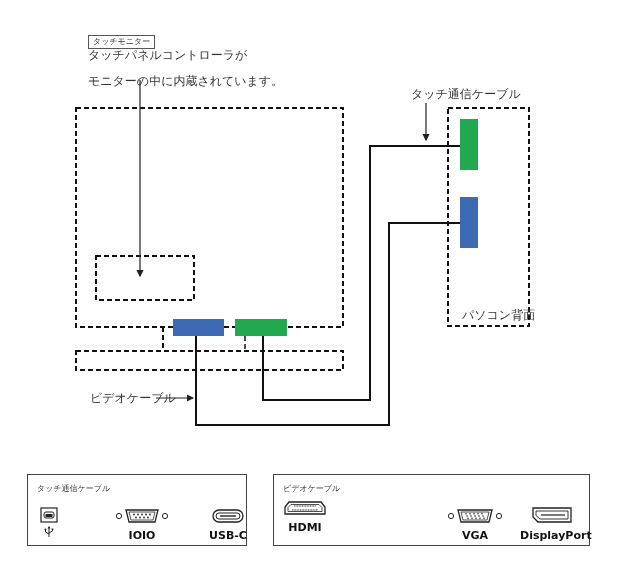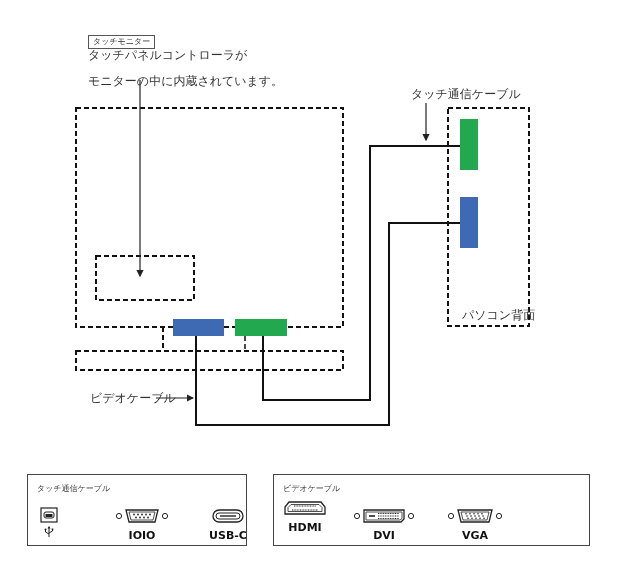--- a/index.html
+++ b/index.html
@@ -114,35 +114,20 @@
   <div class="conn" style="left:8px; top:26px; width:46px;">
     <svg width="42" height="14" viewBox="0 0 42 14">
       <path d="M5,1 L37,1 L41,6 L41,13 L1,13 L1,6 Z" fill="#fff" stroke="#222" stroke-width="1.3"></path>
       <path d="M7,3.5 L35,3.5 L38,6.5 L38,10.5 L4,10.5 L4,6.5 Z" fill="#fff" stroke="#222" stroke-width="0.8"></path>
       <line x1="10" y1="5" x2="32" y2="5" stroke="#222" stroke-width="1.2" stroke-dasharray="1,0.6"></line>
       <line x1="8" y1="9" x2="34" y2="9" stroke="#222" stroke-width="1.2" stroke-dasharray="1,0.6"></line>
     </svg>
     <div class="name">HDMI</div>
   </div>
 
-  <div class="conn" style="left:78px; top:34px; width:64px;">
-    <svg width="62" height="14" viewBox="0 0 62 14">
-      <circle cx="4" cy="7" r="2.6" fill="#fff" stroke="#222" stroke-width="1"></circle>
-      <circle cx="58" cy="7" r="2.6" fill="#fff" stroke="#222" stroke-width="1"></circle>
-      <path d="M11,1 L51,1 L51,10 L48,13 L11,13 Z" fill="#fff" stroke="#222" stroke-width="1.3"></path>
-      <path d="M13,3 L49,3 L49,9.5 L47,11 L13,11 Z" fill="#fff" stroke="#222" stroke-width="0.8"></path>
-      <line x1="16" y1="7" x2="22" y2="7" stroke="#222" stroke-width="1.6"></line>
-      <g stroke="#222" stroke-width="1.1" stroke-dasharray="1,0.7">
-        <line x1="25" y1="4.5" x2="46" y2="4.5"></line>
-          <line x1="25" y1="7" x2="46" y2="7"></line>
-          <line x1="25" y1="9.5" x2="46" y2="9.5"></line>
-      </g>
-    </svg>
-    <div class="name">DVI</div>
-  </div>
 
   <div class="conn" style="left:171px; top:34px; width:60px;">
     <svg width="56" height="14" viewBox="0 0 56 14">
       <circle cx="4" cy="7" r="2.6" fill="#fff" stroke="#222" stroke-width="1"></circle>
       <circle cx="52" cy="7" r="2.6" fill="#fff" stroke="#222" stroke-width="1"></circle>
       <path d="M11,1 L45,1 L42,13 L14,13 Z" fill="#fff" stroke="#222" stroke-width="1.3"></path>
       <path d="M14,3 L42,3 L40,11 L16,11 Z" fill="#fff" stroke="#222" stroke-width="0.8"></path>
       <g fill="#222">
         <circle cx="19" cy="4.8" r="0.8"></circle>
           <circle cx="23" cy="4.8" r="0.8"></circle>
@@ -157,13 +142,21 @@
         <circle cx="21" cy="9.2" r="0.8"></circle>
           <circle cx="25" cy="9.2" r="0.8"></circle>
           <circle cx="29" cy="9.2" r="0.8"></circle>
           <circle cx="33" cy="9.2" r="0.8"></circle>
           <circle cx="37" cy="9.2" r="0.8"></circle>
       </g>
     </svg>
     <div class="name">VGA</div>
   </div>
 
+  <div class="conn" style="left:246px; top:32px; width:64px;">
+    <svg width="40" height="16" viewBox="0 0 40 16">
+      <path d="M1,1 L39,1 L39,15 L6,15 L1,10 Z" fill="#fff" stroke="#222" stroke-width="1.3"></path>
+      <path d="M4,4 L36,4 L36,12 L8,12 L4,8.5 Z" fill="#fff" stroke="#222" stroke-width="0.9"></path>
+      <line x1="9" y1="8" x2="33" y2="8" stroke="#222" stroke-width="1.2"></line>
+    </svg>
+    <div class="name">DisplayPort</div>
+  </div>
 </div>
 
 </body></html>

